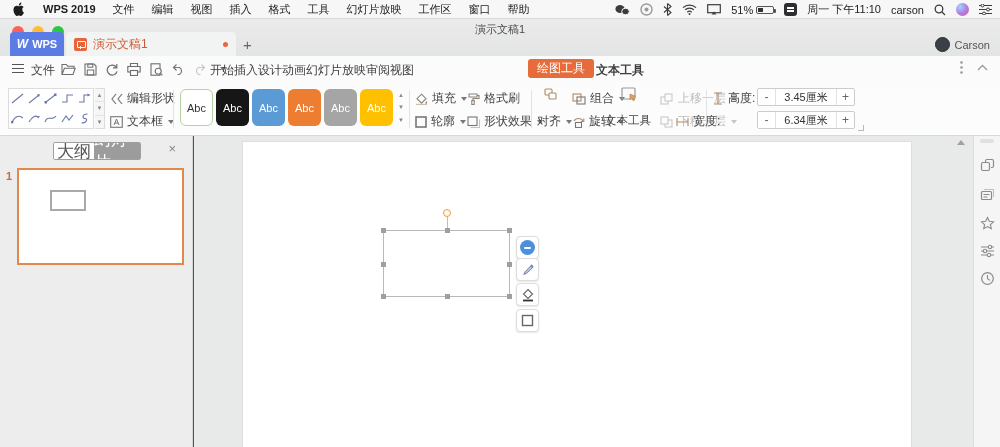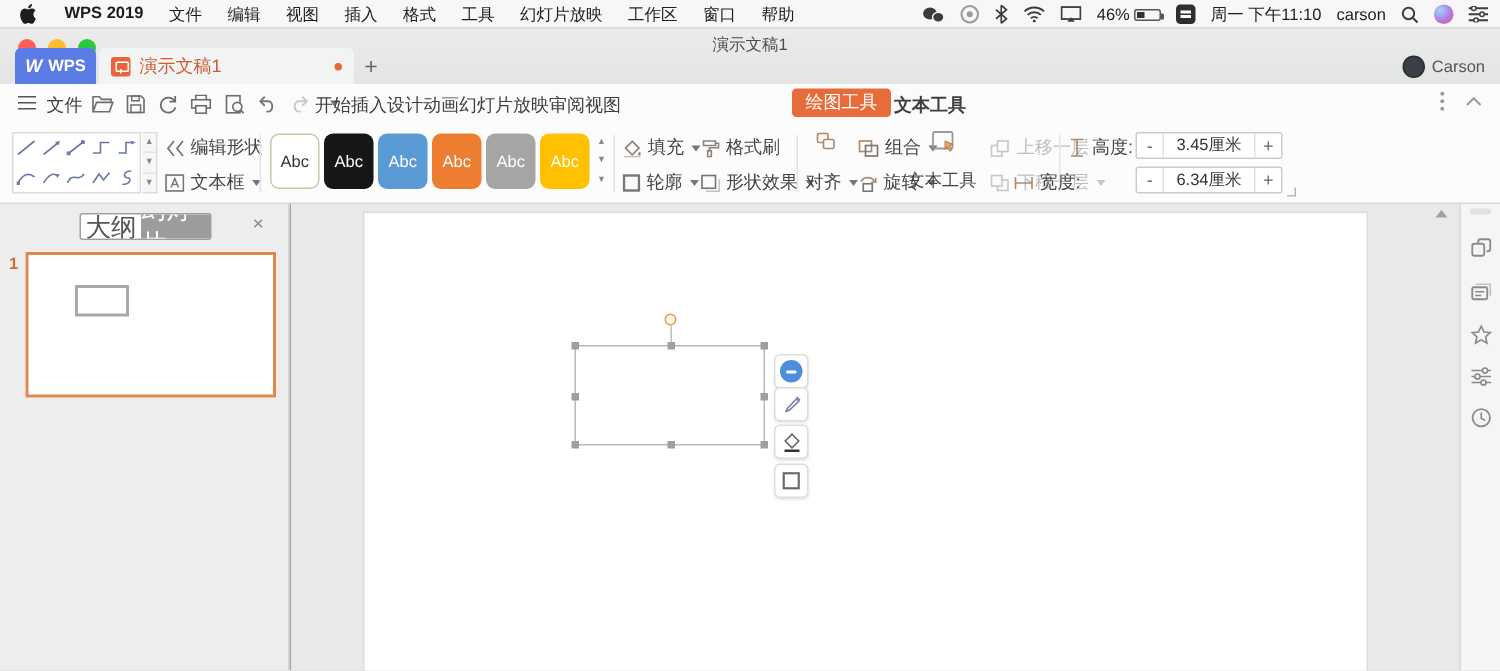--- a/index.html
+++ b/index.html
@@ -1,18 +1,18 @@
 <!DOCTYPE html>
 <html><head>
 <meta charset="utf-8">
 <style>
   * { margin:0; padding:0; box-sizing:border-box; }
   html,body { width:1000px; height:447px; overflow:hidden;
     font-family:"Liberation Sans","DejaVu Sans",sans-serif; }
-  #app { position:relative; width:1000px; height:447px; background:#a3a3a3;padding-left:28px; }
+  #app { position:relative; width:1000px; height:447px; background:#a21caf;padding-left:28px; }
 
   
   .macbar { position:absolute; left:0; top:0; width:1000px; height:19px;
     background:#f7f7f7; border-bottom:1px solid #d9d9d9;
     display:flex; align-items:center; font-size:11px; color:#1d1d1d; }
   .macbar-left { display:flex; align-items:center; gap:17px; padding-left:13px; }
   .macbar .appname { font-weight:bold; }
   .macbar-right { position:absolute; right:8px; top:0; height:19px;
     display:flex; align-items:center; gap:10px; font-size:11px; color:#1d1d1d; }
   .mi { cursor:default; white-space:nowrap; }
@@ -190,21 +190,21 @@
             <circle cx="7.5" cy="10" r="1" fill="#3c3c3c"></circle>
           </svg>
       </span>
       <span class="sicon">
         <svg width="14" height="11" viewBox="0 0 14 11">
             <rect x="0.7" y="0.7" width="12.6" height="8" fill="none" stroke="#3c3c3c" stroke-width="1.2"></rect>
             <path d="M4.5 10.5h5L7 7.5z" fill="#3c3c3c"></path>
           </svg>
       </span>
       <span class="battery-wrap">
-        <span>46%</span>
+        <span>51%</span>
         <span class="battery">
             <span class="lvl"></span>
           </span>
       </span>
       <span class="ime"></span>
       <span class="mi">周一 下午11:10</span>
       <span class="mi">carson</span>
       <span class="sicon">
         <svg width="12" height="12" viewBox="0 0 12 12">
             <circle cx="5" cy="5" r="3.8" fill="none" stroke="#3c3c3c" stroke-width="1.3"></circle>

